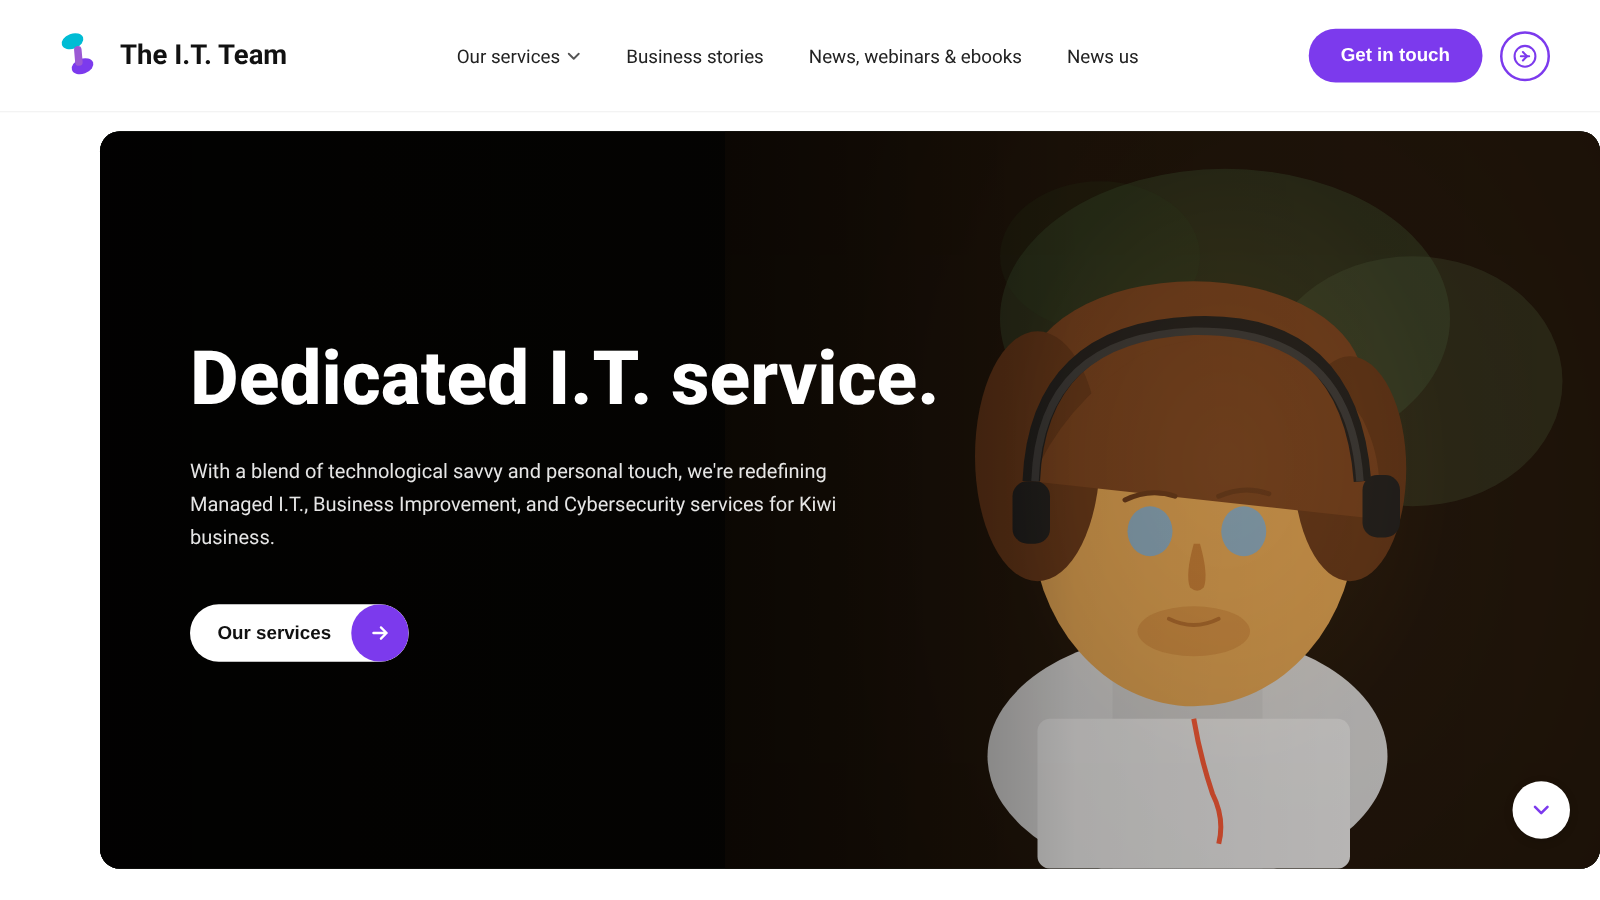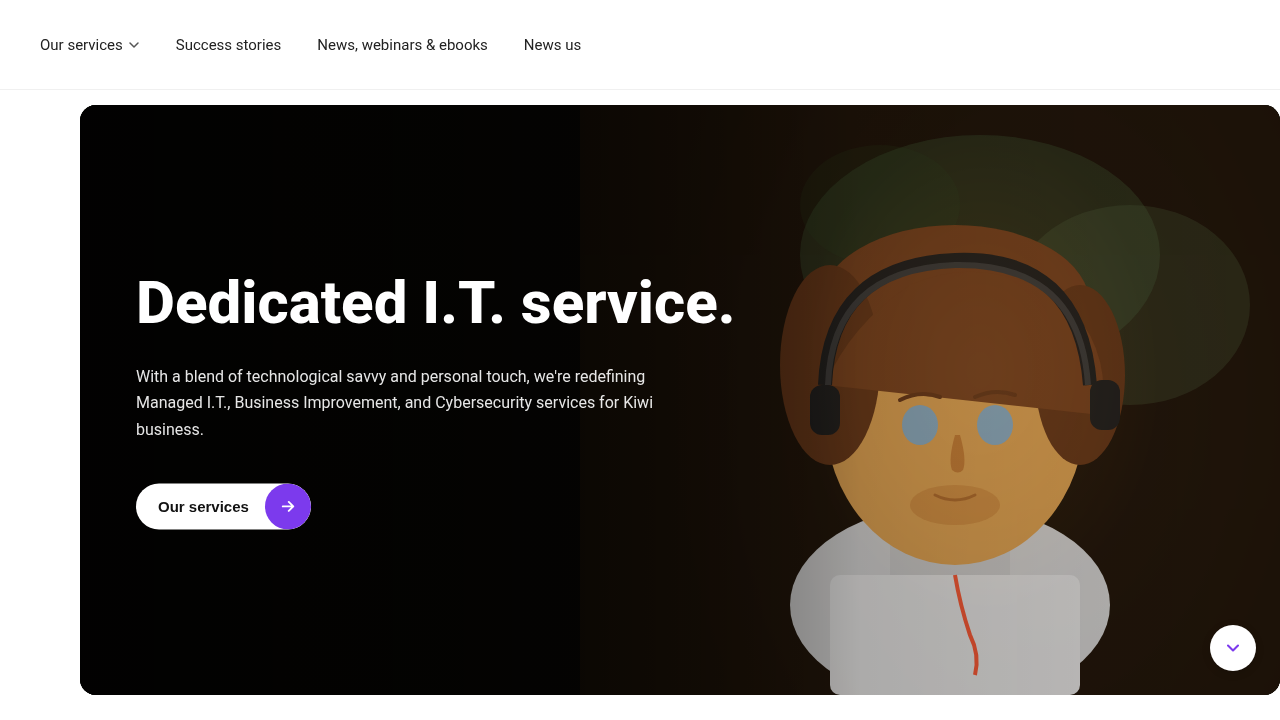--- a/index.html
+++ b/index.html
@@ -102,21 +102,21 @@
       position: absolute;
       inset: 0;
       background:
         radial-gradient(ellipse 180px 240px at 75% 45%, #c8924a 0%, #b07838 30%, #8a5c28 60%, transparent 100%),
         radial-gradient(ellipse 400px 600px at 80% 50%, #5a4030 0%, #3a2818 40%, #1a1008 80%, #0a0804 100%),
         linear-gradient(135deg, #2a3a2a 0%, #1a2820 30%, #0a1810 60%, #050c08 100%);
     }
 
     .hero-content {
       position: absolute;
-      left: 56px;
+      left: 72px;
       top: 50%;
       transform: translateY(-50%);
       z-index: 2;
       max-width: 620px;
     }
     .hero-title {
       font-size: 60px;
       font-weight: 800;
       color: #fff;
       line-height: 1.1;
@@ -190,39 +190,61 @@
       justify-content: center;
       cursor: pointer;
       box-shadow: 0 2px 8px rgba(0,0,0,0.15);
       color: #7c3aed;
     }
   </style>
 </head>
 <body>
 
 <header>
+  <div class="logo-area">
+
+    <svg class="logo-icon" viewBox="0 0 44 44" fill="none" xmlns="http://www.w3.org/2000/svg">
+
+      <ellipse cx="18" cy="10" rx="9" ry="6" fill="#00bcd4" transform="rotate(-20 18 10)"></ellipse>
+
+      <ellipse cx="26" cy="30" rx="9" ry="6" fill="#7c3aed" transform="rotate(-20 26 30)"></ellipse>
+
+      <rect x="19" y="14" width="6" height="16" rx="3" fill="#9b59d4" transform="rotate(-5 19 14)"></rect>
+    </svg>
+    <span class="logo-text">The I.T. Team</span>
+  </div>
 
   <nav>
     <a class="nav-item">
       <span>Our services</span>
       <svg class="chevron" viewBox="0 0 12 12" fill="none">
         <path d="M2 4l4 4 4-4" stroke="#555" stroke-width="1.5" stroke-linecap="round" stroke-linejoin="round"></path>
       </svg>
     </a>
     <a class="nav-item">
-      <span>Success stories</span>
+      <span>Business stories</span>
     </a>
     <a class="nav-item">
       <span>News, webinars &amp; ebooks</span>
     </a>
     <a class="nav-item">
       <span>News us</span>
     </a>
   </nav>
 
+  <div class="header-actions">
+    <button class="btn-get-in-touch">Get in touch</button>
+    <div class="login-icon">
+      <svg width="20" height="20" viewBox="0 0 24 24" fill="none">
+        <circle cx="12" cy="12" r="10" stroke="#7c3aed" stroke-width="2"></circle>
+        <path d="M10 8l4 4-4 4" stroke="#7c3aed" stroke-width="2" stroke-linecap="round" stroke-linejoin="round"></path>
+        <path d="M8 12h8" stroke="#7c3aed" stroke-width="2" stroke-linecap="round"></path>
+      </svg>
+    </div>
+  </div>
 </header>
 
 <section style="background:#fff; padding: 15px 40px 0;">
   <div class="hero">
 
     <div class="hero-photo"></div>
 
     <svg style="position:absolute; right:0; top:0; width:700px; height:590px; z-index:0; opacity:0.9" viewBox="0 0 700 590" xmlns="http://www.w3.org/2000/svg">
 
       <rect width="700" height="590" fill="#1c1208"></rect>

